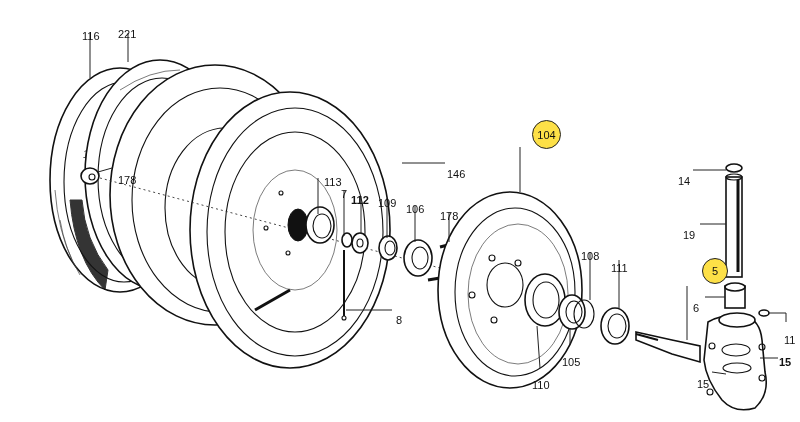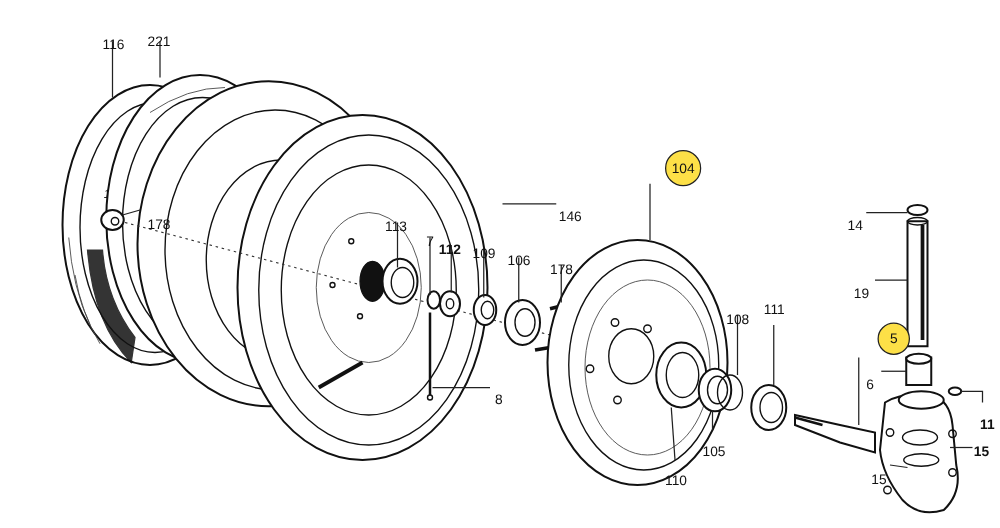--- a/index.html
+++ b/index.html
@@ -178,35 +178,35 @@
     <polyline class="ln" points="768,313 786,313 786,322"></polyline>
     <line class="ln" x1="760" y1="358" x2="778" y2="358"></line>
     <line class="ln" x1="712" y1="372" x2="726" y2="374"></line>
   </g>
 </svg>
 
 <span class="lbl" style="left:82px;top:20px;">116</span>
 <span class="lbl" style="left:118px;top:18px;">221</span>
 <span class="lbl" style="left:118px;top:164px;">178</span>
 <span class="lbl" style="left:447px;top:158px;">146</span>
-<span class="lbl" style="left:308px;top:166px;">113</span>
+<span class="lbl" style="left:324px;top:166px;">113</span>
 <span class="lbl" style="left:341px;top:178px;">7</span>
 <span class="lbl" style="left:351px;top:184px;font-weight:bold;">112</span>
 <span class="lbl" style="left:378px;top:187px;">109</span>
 <span class="lbl" style="left:406px;top:193px;">106</span>
 <span class="lbl" style="left:440px;top:200px;">178</span>
 <div class="circ" style="left:506px;top:120px;width:27px;height:27px;">
     <span>104</span>
   </div>
 <span class="lbl" style="left:581px;top:240px;text-align:right;">108</span>
-<span class="lbl" style="left:611px;top:232px;">111</span>
+<span class="lbl" style="left:611px;top:252px;">111</span>
 <span class="lbl" style="left:396px;top:304px;">8</span>
 <span class="lbl" style="left:562px;top:346px;">105</span>
 <span class="lbl" style="left:532px;top:369px;">110</span>
 <span class="lbl" style="left:678px;top:165px;">14</span>
 <span class="lbl" style="left:683px;top:219px;">19</span>
 <div class="circ" style="left:676px;top:258px;width:24px;height:24px;">
     <span>5</span>
   </div>
 <span class="lbl" style="left:693px;top:292px;">6</span>
-<span class="lbl" style="left:784px;top:324px;font-weight:bold;">11</span>
+<span class="lbl" style="left:784px;top:324px;">11</span>
 <span class="lbl" style="left:779px;top:346px;font-weight:bold;">15</span>
 <span class="lbl" style="left:697px;top:368px;">15</span>
 
 </body></html>

